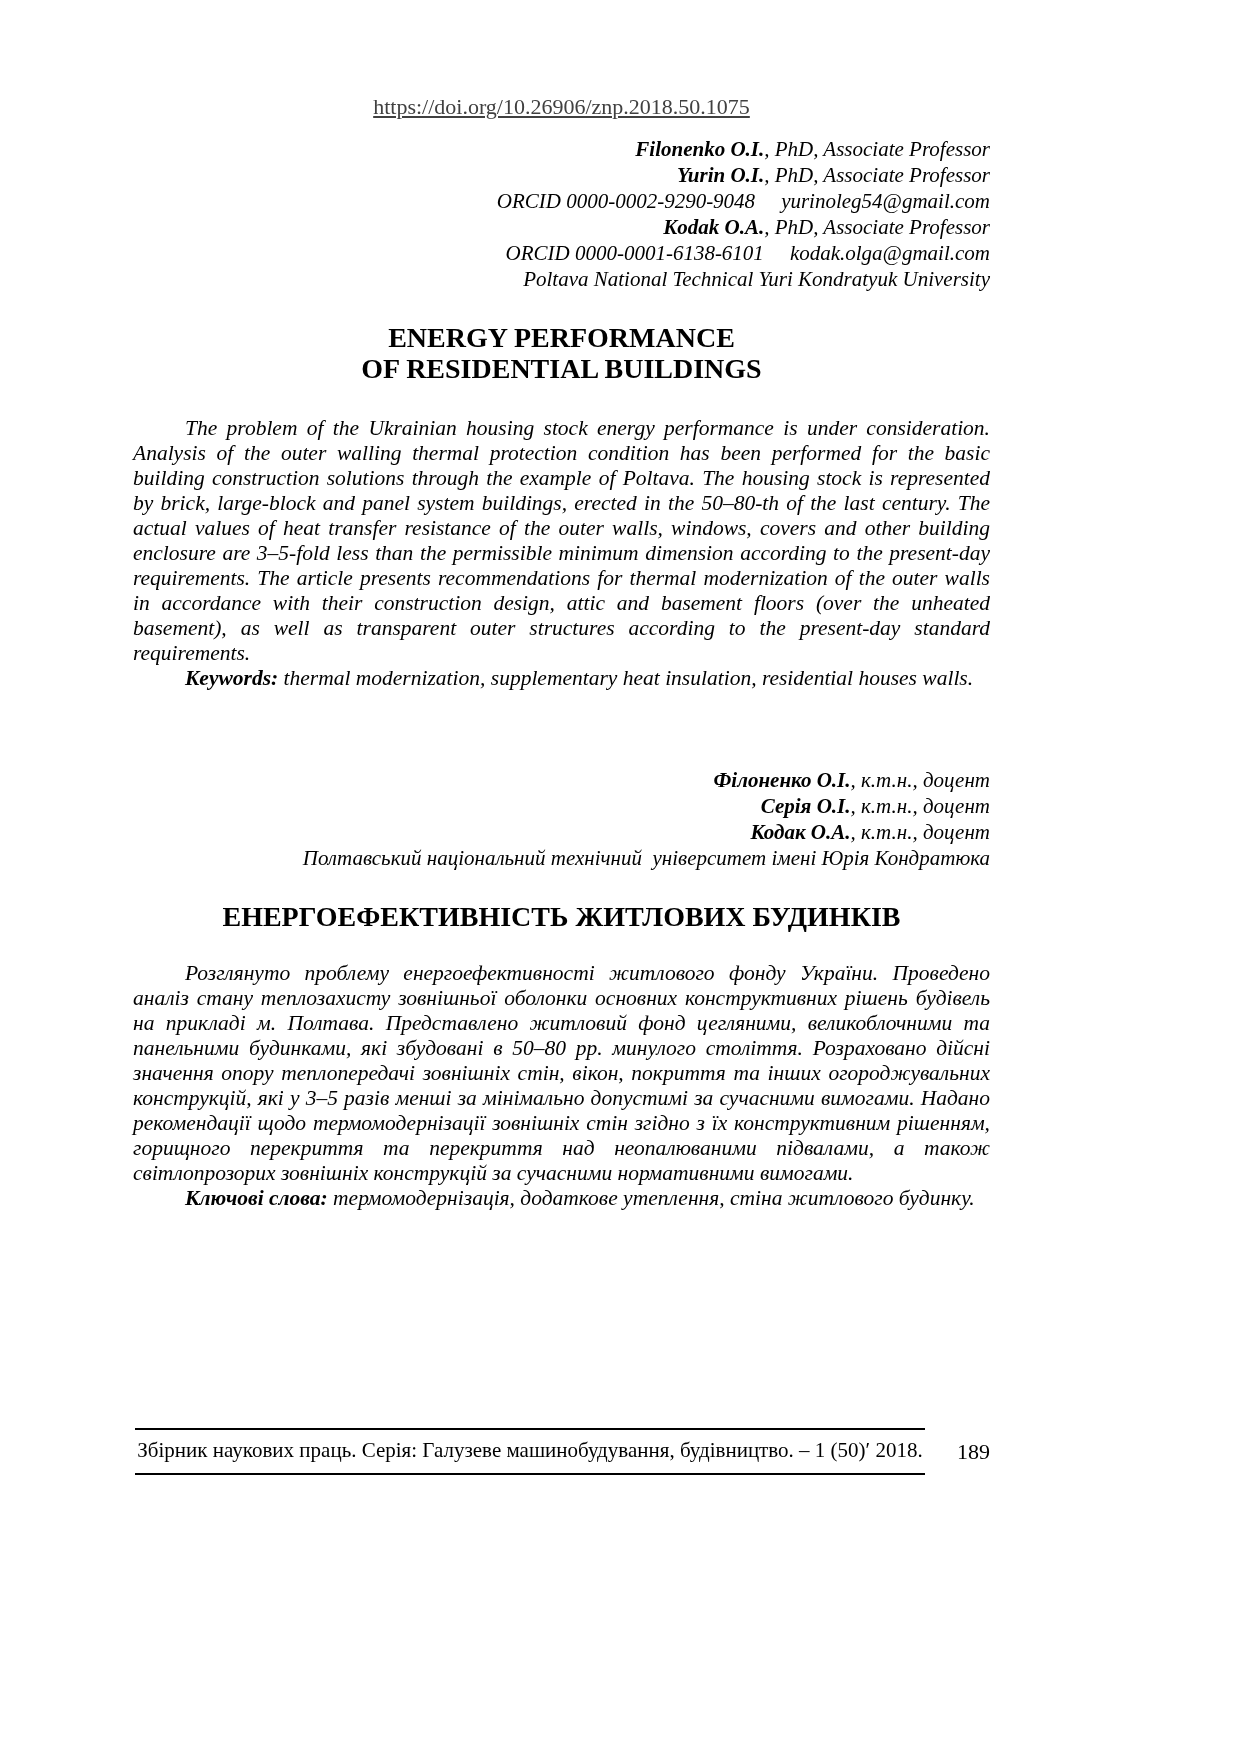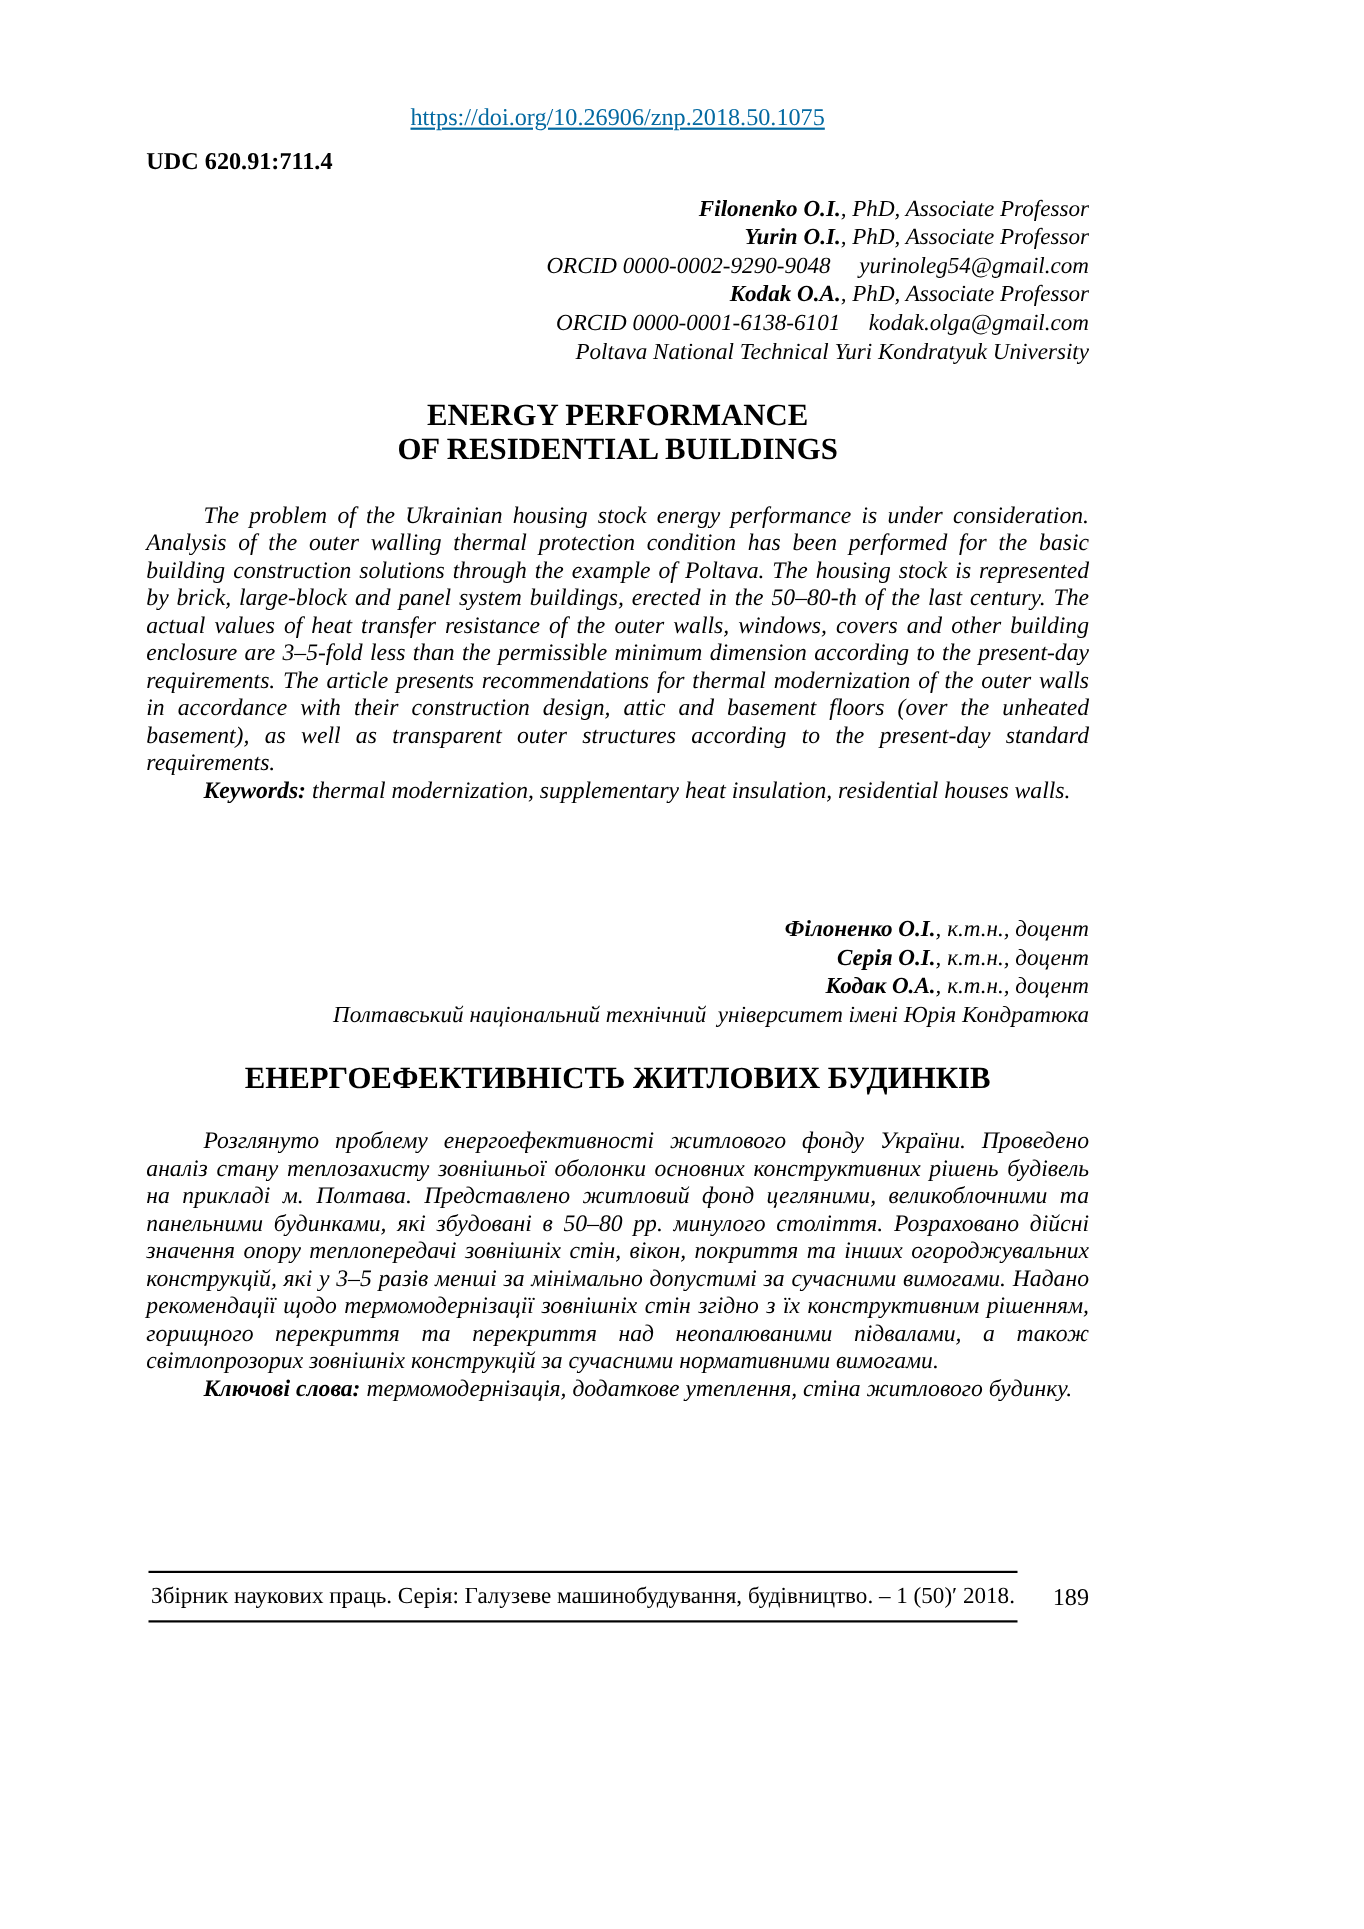--- a/index.html
+++ b/index.html
@@ -20,21 +20,21 @@
     top: 0;
     width: 857px;
     padding-top: 94px;
   }
   .doi-row {
     text-align: center;
     font-size: 22px;
     line-height: 26px;
   }
   .doi-link {
-    color: #0369a1;
+    color: #404040;
     cursor: pointer;
   }
   .udc {
     margin-top: 14px;
     font-size: 22px;
     line-height: 26px;
     font-weight: bold;
   }
   .authors {
     margin-top: 16px;
@@ -64,21 +64,21 @@
   }
   .keywords-par {
     margin-top: 0;
     font-size: 21.5px;
     line-height: 25px;
     font-style: italic;
     text-align: justify;
     text-indent: 52px;
   }
   .keywords-par b { font-weight: bold; }
-  .authors-uk { margin-top: 100px; }
+  .authors-uk { margin-top: 76px; }
   .title-uk { margin-top: 30px; font-size: 28px; line-height: 32px; }
   .abstract-uk { margin-top: 28px; }
   .footer {
     position: absolute;
     left: 123px;
     top: 1428px;
     width: 867px;
     display: flex;
     align-items: center;
     margin-left: 12px;
@@ -101,21 +101,20 @@
 </head>
 <body>
 
 <div class="page">
   <div class="content">
 
     <div class="doi-row">
       <a class="doi-link" href="#">https://doi.org/10.26906/znp.2018.50.1075</a>
     </div>
 
-    <div class="udc">UDC 620.91:711.4</div>
 
     <div class="authors">
       <div><span class="name">Filonenko O.I.</span><span>, PhD, Associate Professor</span></div>
       <div><span class="name">Yurin O.I.</span><span>, PhD, Associate Professor</span></div>
       <div><span>ORCID 0000-0002-9290-9048</span><span class="email">yurinoleg54@gmail.com</span></div>
       <div><span class="name">Kodak O.A.</span><span>, PhD, Associate Professor</span></div>
       <div><span>ORCID 0000-0001-6138-6101</span><span class="email">kodak.olga@gmail.com</span></div>
       <div class="affiliation">Poltava National Technical Yuri Kondratyuk University</div>
     </div>
 

